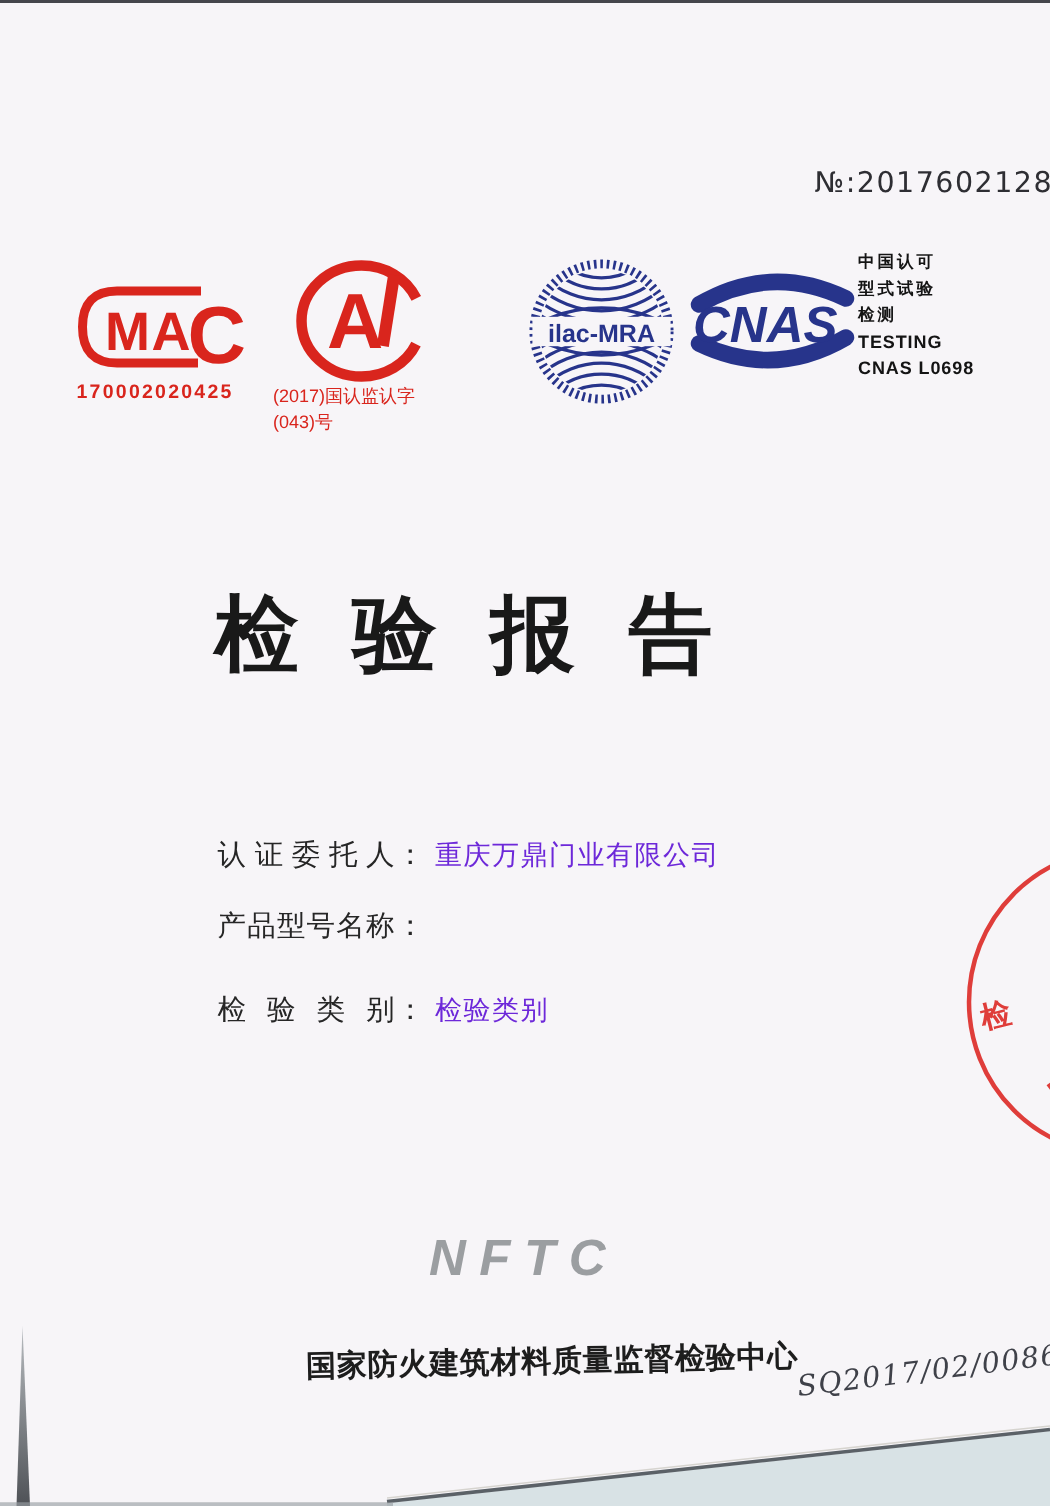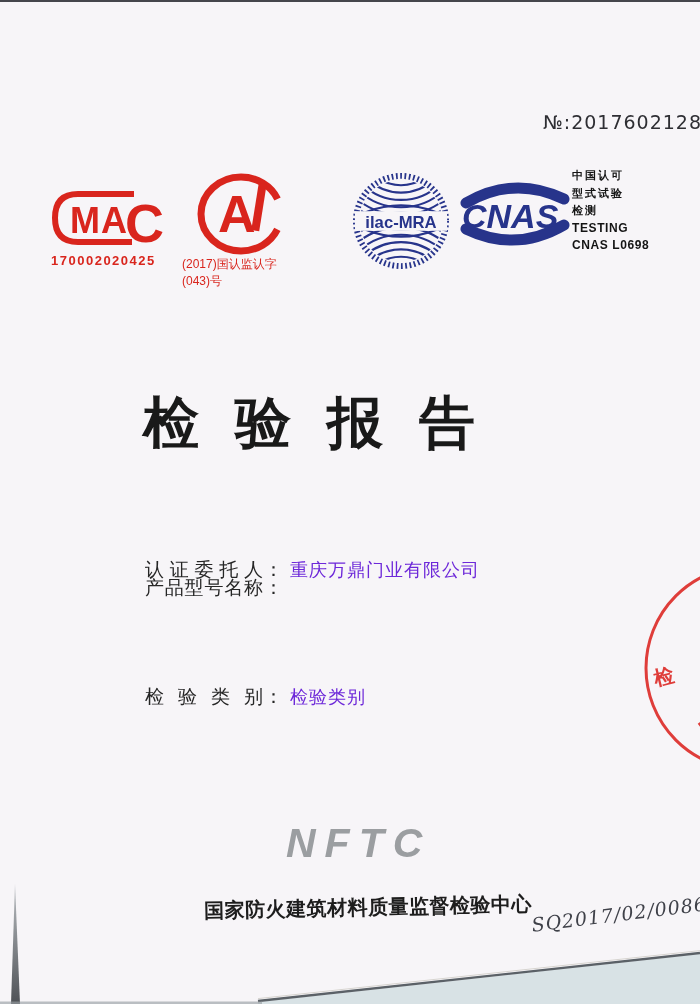--- a/index.html
+++ b/index.html
@@ -37,32 +37,32 @@
   .accred-text .lat{font-size:12px;letter-spacing:0.6px;}
   
   .doc-title{
     position:absolute;left:0;right:0;top:386px;text-align:center;
     font-size:56px;font-weight:bold;color:#191919;letter-spacing:36px;
     transform:translateX(-23px);white-space:nowrap;
   }
   
   .frow{position:absolute;left:145px;display:flex;align-items:flex-start;}
   .frow1{top:531px;margin-top:26px;}
-  .frow2{top:575px;font-family:Liberation Serif, serif;}
-  .frow3{top:660px;margin-top:24px;}
+  .frow2{top:604px;font-family:Liberation Serif, serif;}
+  .frow3{top:660px;}
   .flabel{
     display:inline-block;width:118px;font-size:19px;color:#262626;
     text-align:justify;text-align-last:justify;
   }
   .fcolon{font-size:19px;color:#262626;margin:0 7px 0 1px;}
   .fvalue{font-size:18px;color:#6d28d9;letter-spacing:1px;line-height:27px;}
   
   .nftc{
     position:absolute;left:286px;top:820px;
-    font-size:41px;font-style:italic;font-weight:bold;
+    font-size:34px;font-style:italic;font-weight:bold;
     letter-spacing:9px;color:#9b9ea1;
   }
   .org-name{
     position:absolute;left:204px;top:894px;white-space:nowrap;
     font-size:20px;font-weight:bold;letter-spacing:0.5px;color:#1d1d1d;
     transform:rotate(-1.2deg);
   }
   .handwritten{
     position:absolute;left:531px;top:903px;white-space:nowrap;
     font-family:"DejaVu Serif",serif;font-style:italic;

